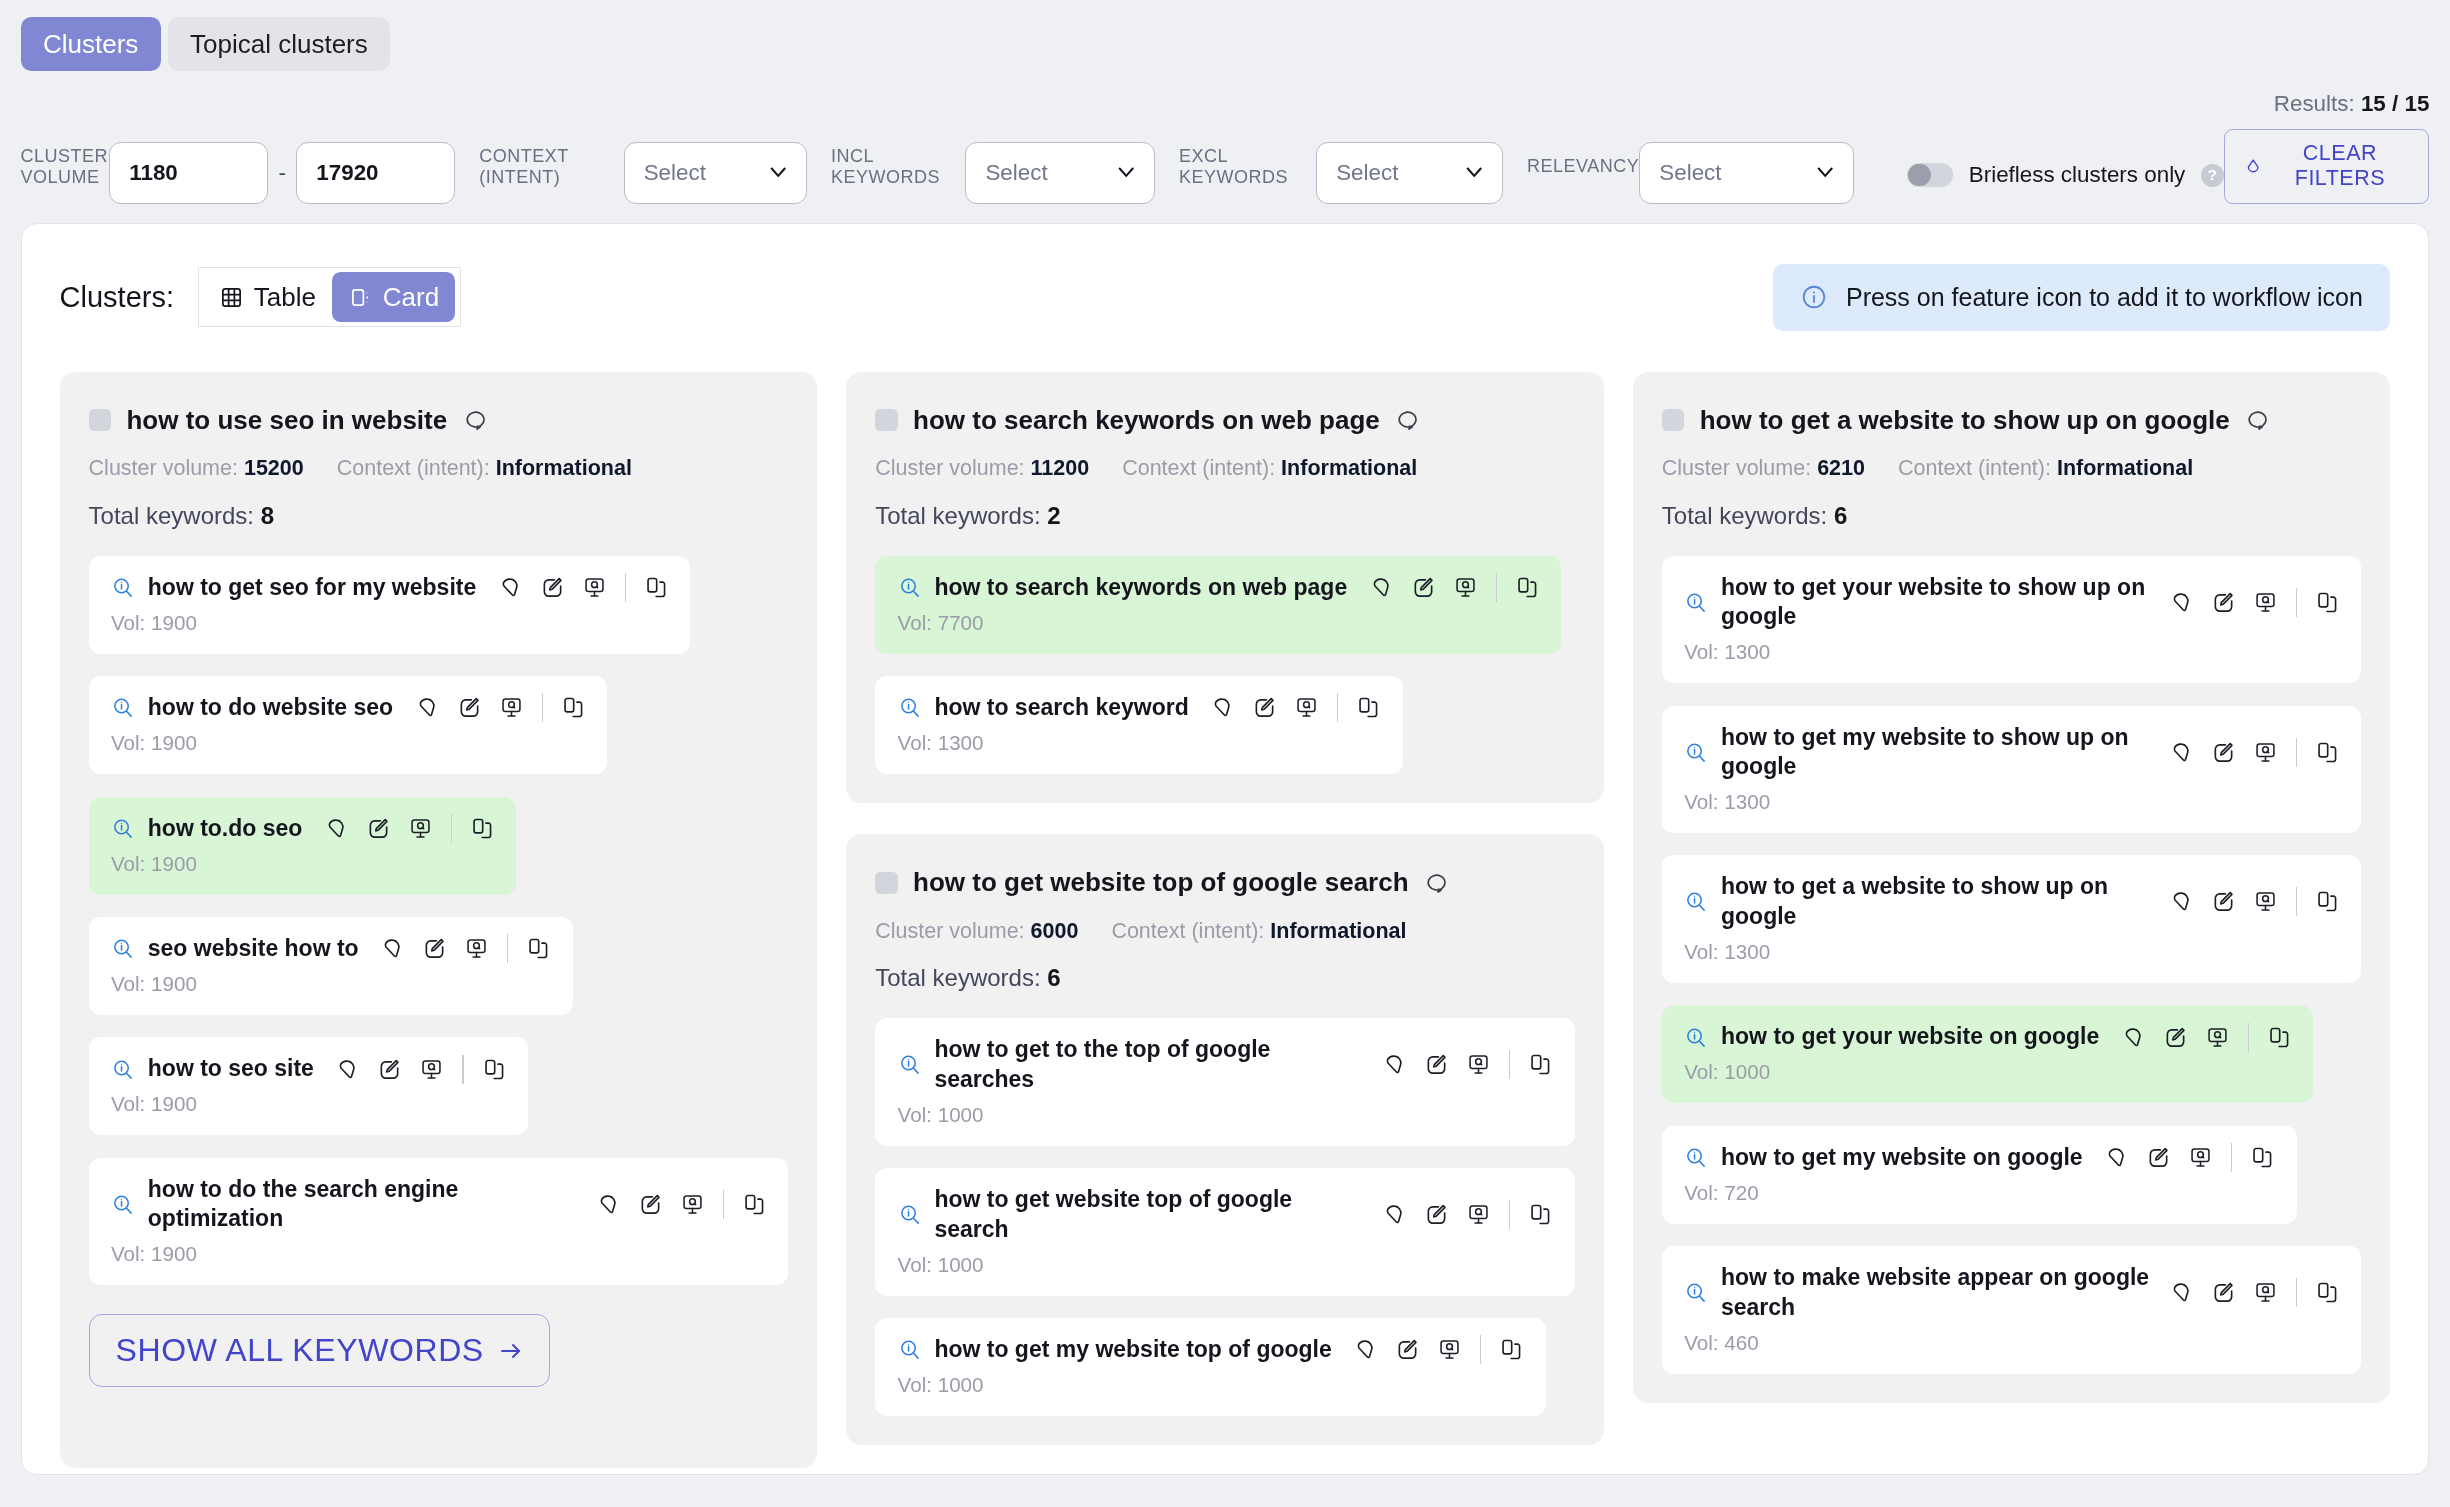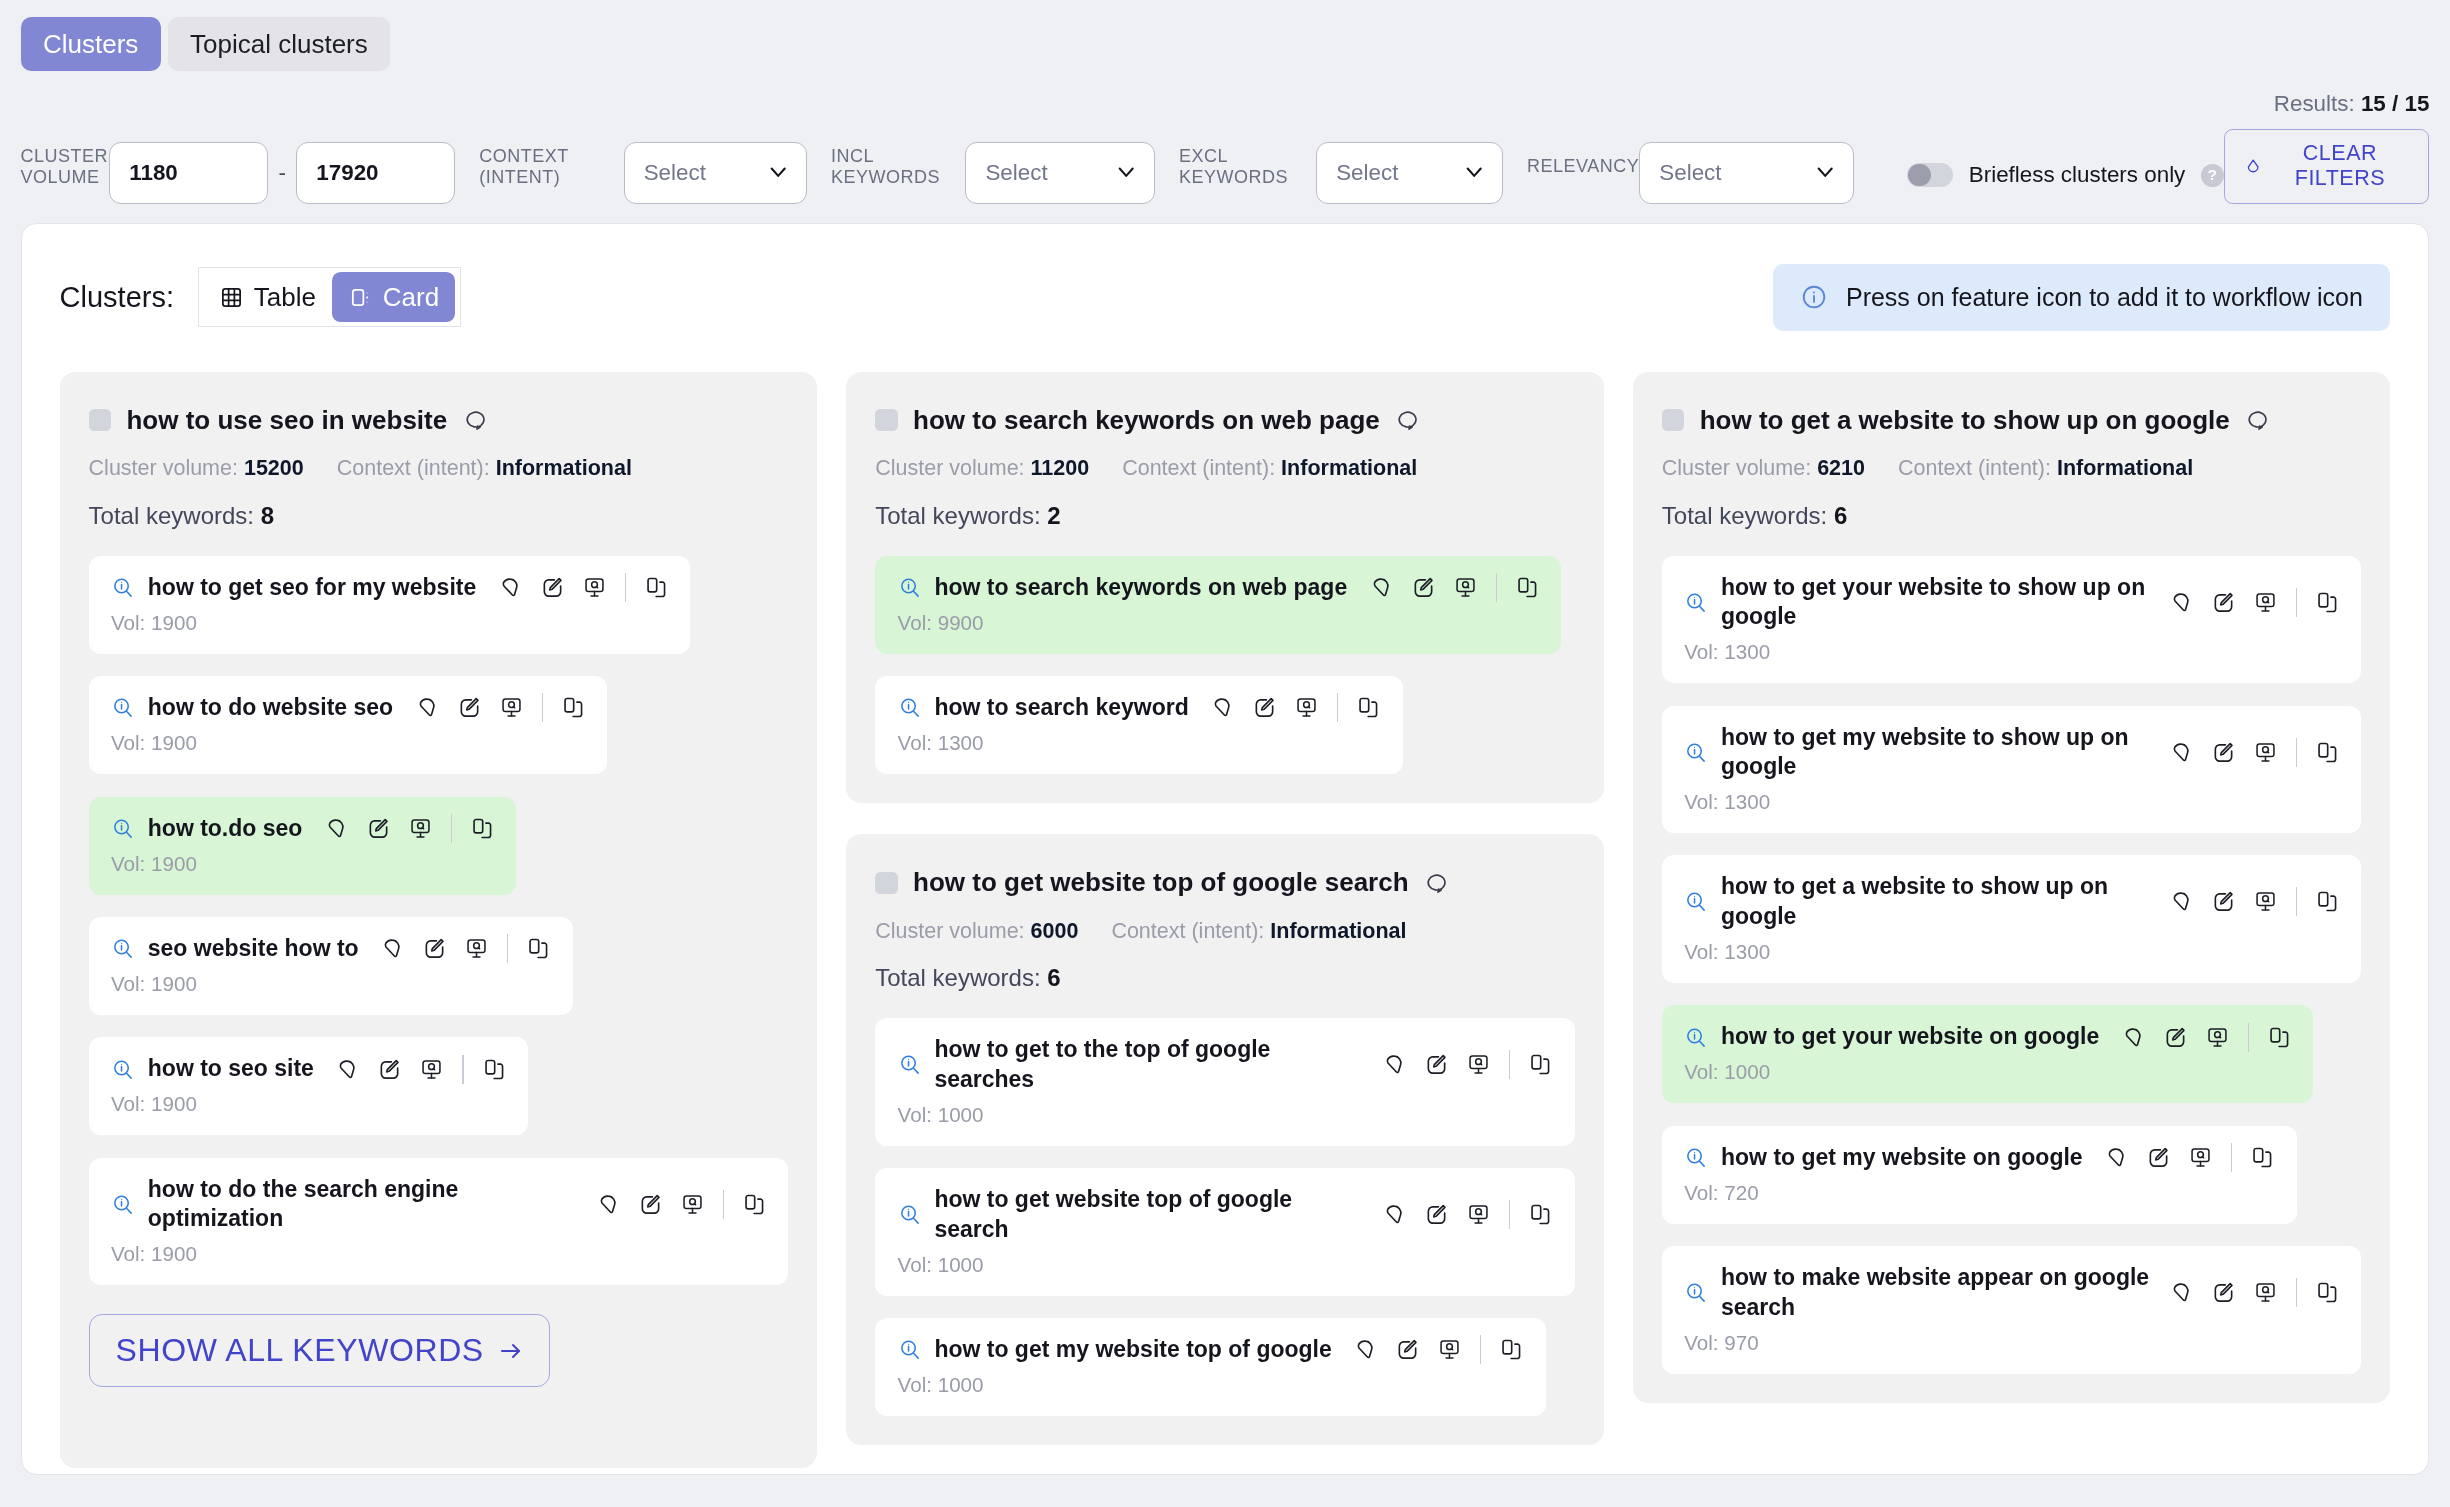--- a/index.html
+++ b/index.html
@@ -618,21 +618,21 @@
                     <circle cx="12" cy="9" r="3"></circle>
                     <line x1="13.9" y1="10.9" x2="15.3" y2="12.3"></line>
                   </svg>
                   <div class="act-div"></div>
                   <svg viewBox="0 0 24 24" fill="none" stroke="#1c1e26" stroke-width="1.7" stroke-linecap="round" stroke-linejoin="round" class="act-icon">
                     <rect x="3.2" y="2.6" width="9" height="14" rx="2.2"></rect>
                     <path d="M15.6 6.4 h2.6 a2.2 2.2 0 0 1 2.2 2.2 v10.6 a2.2 2.2 0 0 1 -2.2 2.2 h-6.6"></path>
                   </svg>
                 </div>
               </div>
-              <div class="kw-vol"><span>Vol:</span> <span>9900</span></div>
+              <div class="kw-vol"><span>Vol:</span> <span>7700</span></div>
             </div>
             <div class="kw-row">
               <div class="kw-top">
                 <svg viewBox="0 0 24 24" fill="none" stroke="#2f7fe0" stroke-width="1.6" stroke-linecap="round" stroke-linejoin="round" class="search-i">
                   <circle cx="11" cy="10.5" r="7"></circle>
                   <line x1="16.2" y1="16" x2="21" y2="21"></line>
                   <line x1="11" y1="9" x2="11" y2="13.5"></line>
                   <circle cx="11" cy="6.6" r="0.7" fill="#2f7fe0" stroke="none"></circle>
                 </svg>
                 <span class="kw-text">how to search keyword</span>
@@ -982,20 +982,20 @@
                     <circle cx="12" cy="9" r="3"></circle>
                     <line x1="13.9" y1="10.9" x2="15.3" y2="12.3"></line>
                   </svg>
                   <div class="act-div"></div>
                   <svg viewBox="0 0 24 24" fill="none" stroke="#1c1e26" stroke-width="1.7" stroke-linecap="round" stroke-linejoin="round" class="act-icon">
                     <rect x="3.2" y="2.6" width="9" height="14" rx="2.2"></rect>
                     <path d="M15.6 6.4 h2.6 a2.2 2.2 0 0 1 2.2 2.2 v10.6 a2.2 2.2 0 0 1 -2.2 2.2 h-6.6"></path>
                   </svg>
                 </div>
               </div>
-              <div class="kw-vol"><span>Vol:</span> <span>970</span></div>
+              <div class="kw-vol"><span>Vol:</span> <span>460</span></div>
             </div>
           </div>
         </div>
       </div>
     </div>
 </div>
 
 
 </body></html>

